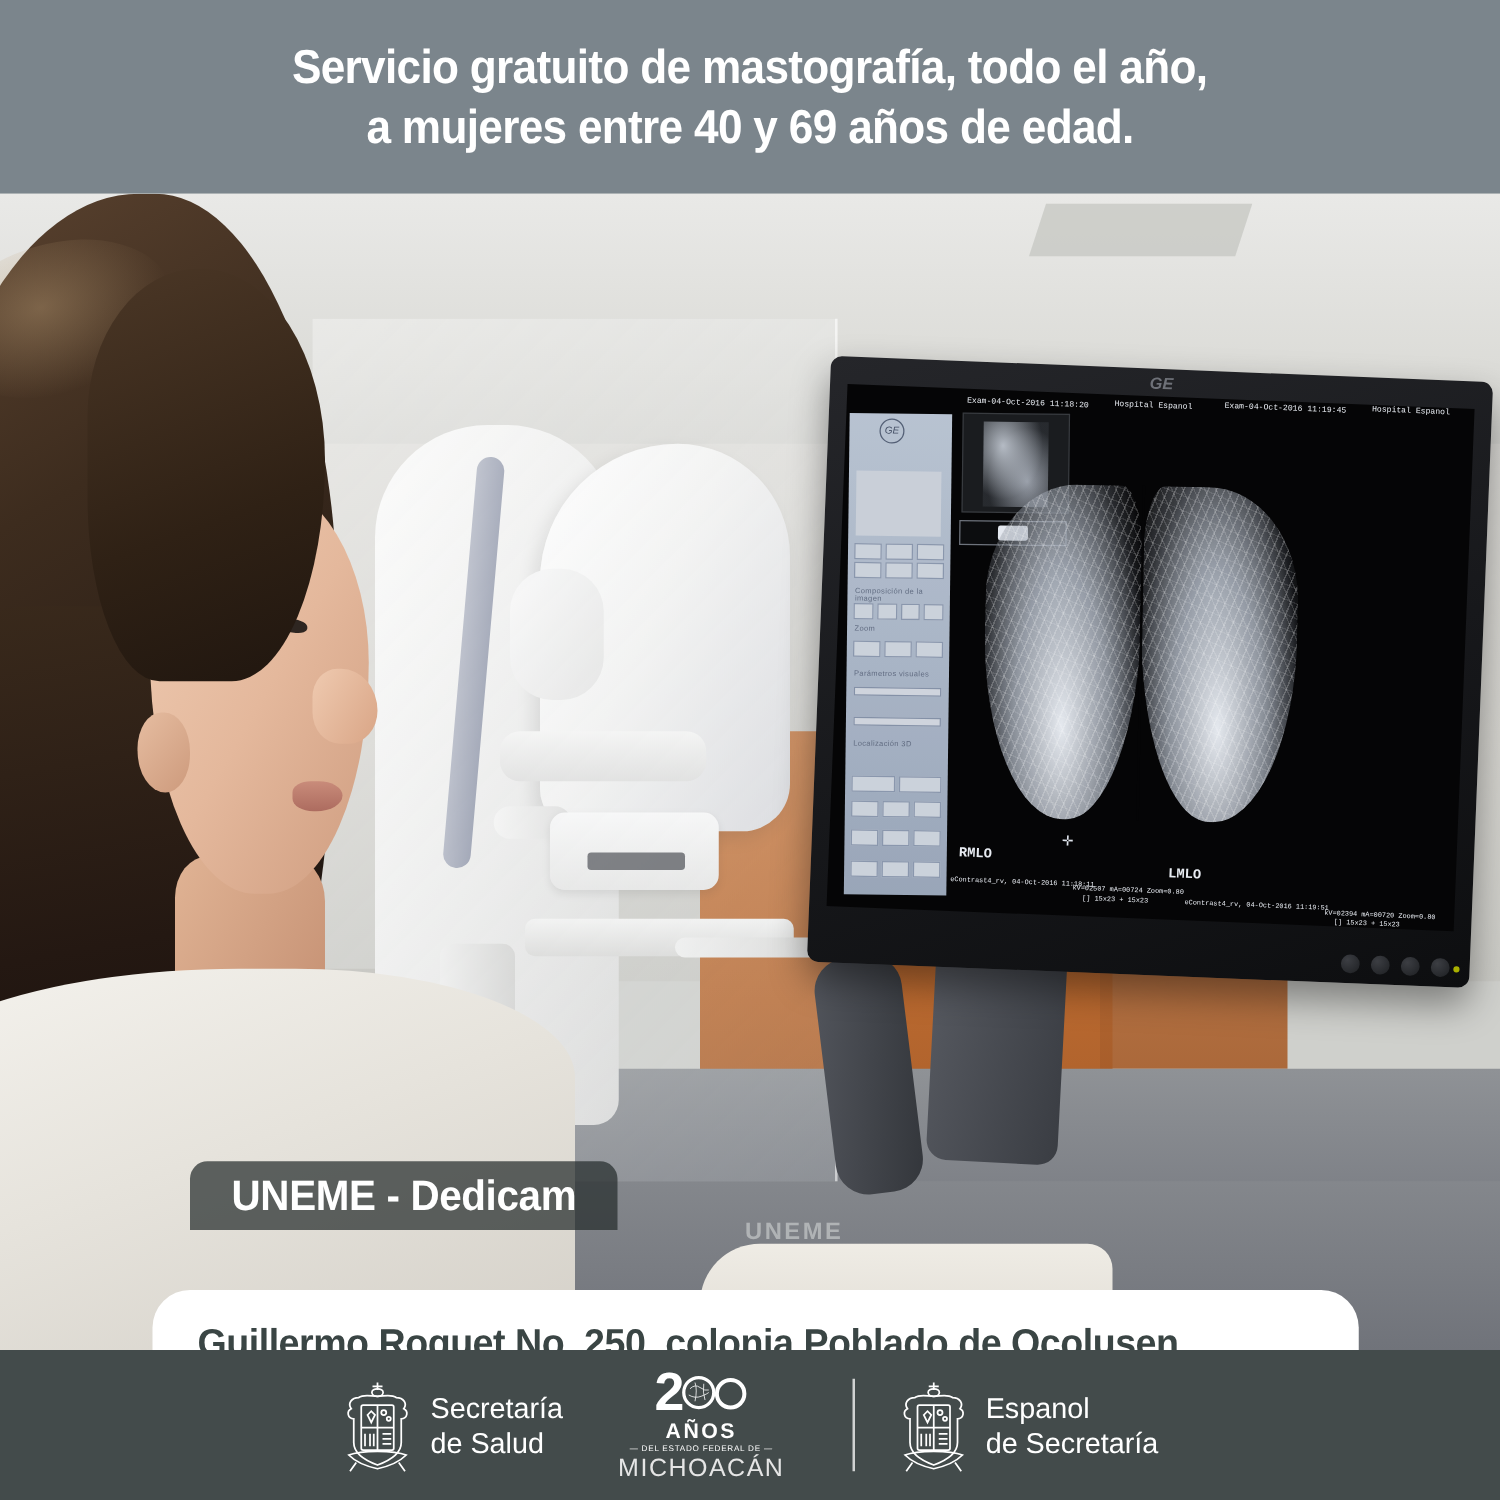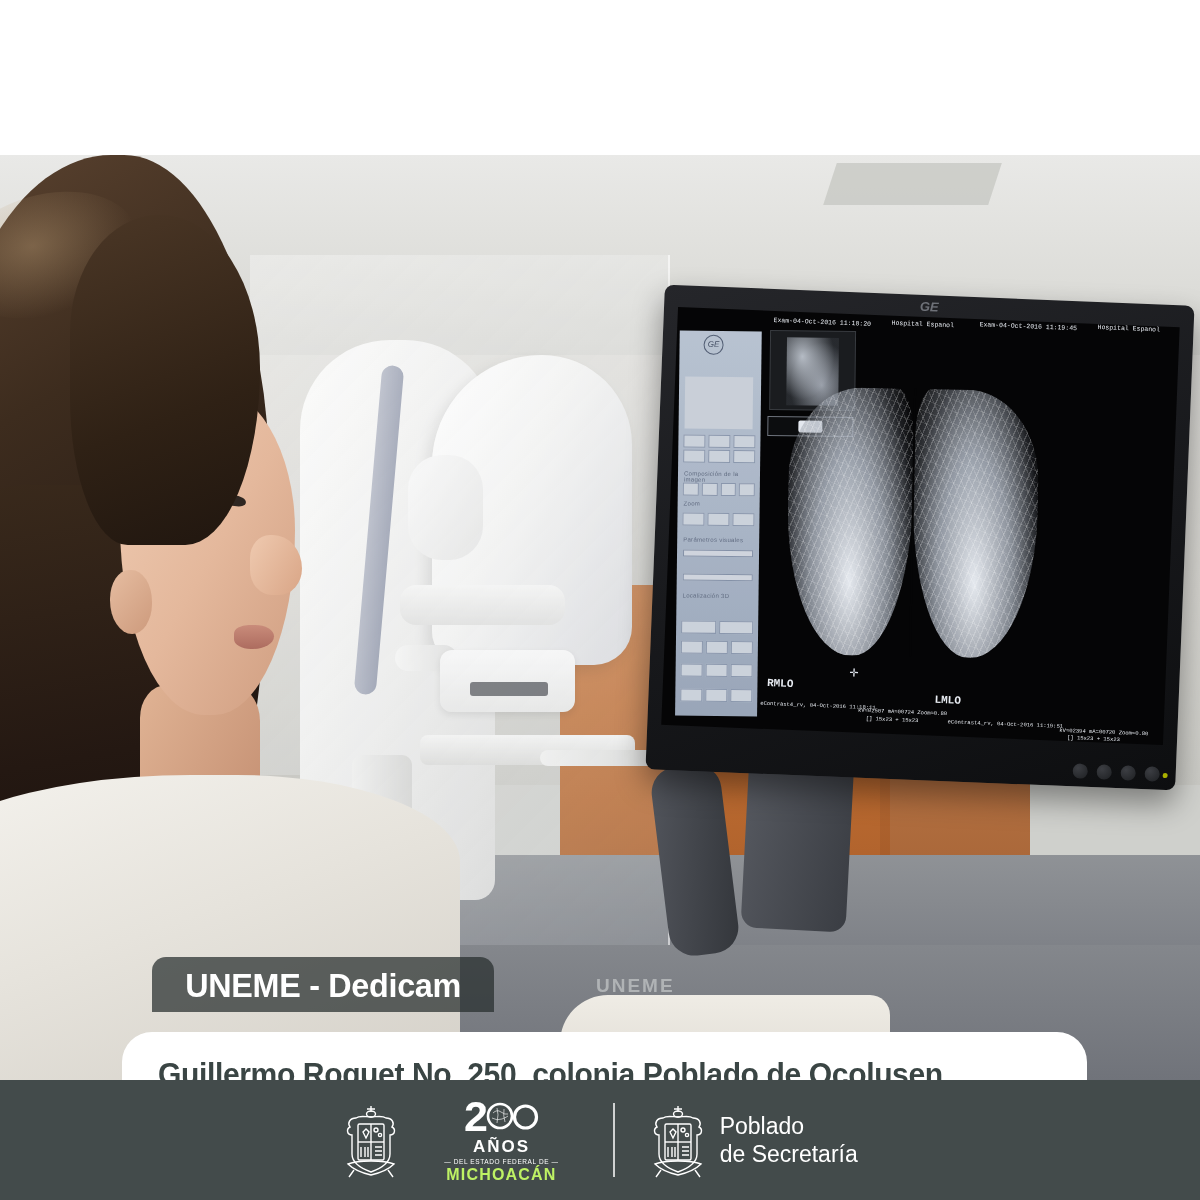--- a/index.html
+++ b/index.html
@@ -350,21 +350,21 @@
     position:absolute; color:#e8ecf2;
     font-family:"Liberation Mono", monospace;
     white-space:nowrap;
   }
   .crosshair {
     position:absolute; color:#dfe4ec; font-size:11px;
   }
 
   
   #uneme-tab {
-    position:absolute; left:152px; top:802px;
+    position:absolute; left:152px; top:774px;
     padding:9px 26px 7px 26px;
     background:rgba(38,44,44,.72);
     border-radius:14px 14px 0 0;
   }
   #uneme-tab .tab-text {
     color:#ffffff; font-weight:bold; font-size:34px;
     letter-spacing:-0.3px;
     transform:scaleX(0.95);
     display:inline-block;
   }
@@ -405,32 +405,36 @@
   }
   .bic-anos {
     color:#ffffff; font-size:17px; font-weight:bold; letter-spacing:2px;
     margin-top:1px;
   }
   .bic-rule {
     color:#ffffff; font-size:6.5px; letter-spacing:.6px; margin:1px 0;
     white-space:nowrap;
   }
   .bic-mich {
-    color:#bef264; font-size:16px; font-weight:bold; letter-spacing:1.2px;
+    color:#e5e5e5; font-size:20px; font-weight:normal; letter-spacing:1.2px;
   }
   .divider {
     width:2px; height:74px; background:#ffffff; opacity:.75;
     margin:0 34px 0 10px;
   }
 </style>
 </head>
 <body>
 
 <div id="poster">
 
+  <div id="header">
+    <div class="head-line">Servicio gratuito de mastografía, todo el año,</div>
+    <div class="head-line">a mujeres entre 40 y 69 años de edad.</div>
+  </div>
 
   <div id="photo">
 
     <div class="wall-top"></div>
     <div class="ceiling-panel"></div>
     <div class="wall-mid"></div>
     <div class="wall-orange"></div>
     <div class="wall-orange2"></div>
     <div class="floor-left"></div>
     <div class="desk"></div>
@@ -598,20 +602,24 @@
           <line x1="16" y1="40" x2="42" y2="40"></line>
           <path d="M21 30 L24 27 L27 30 L24 36 Z"></path>
           <circle cx="34" cy="28" r="2"></circle>
           <circle cx="38" cy="33" r="1.6"></circle>
           <path d="M19 45 L19 55 M23 45 L23 55 M26 45 L26 55"></path>
           <path d="M33 45 h7 M33 49 h7 M33 53 h7"></path>
           <path d="M6 62 C16 58 42 58 52 62 C46 68 38 71 29 73 C20 71 12 68 6 62 Z"></path>
           <path d="M12 68 L7 75 M46 68 L51 75"></path>
         </g>
       </svg>
+      <div class="logo-text">
+        <div>Secretaría</div>
+        <div>de Salud</div>
+      </div>
     </div>
 
     <div class="bicent">
       <div class="bic-num">
         <span>2</span>
         <svg width="30" height="32" viewBox="0 0 30 32" style="margin:0 -1px">
           <circle cx="15" cy="16" r="12" fill="none" stroke="#ffffff" stroke-width="2.6"></circle>
           <g stroke="#ffffff" stroke-width=".7" fill="none" opacity=".9">
             <path d="M8 13 q4-4 8-1 t7 2"></path>
             <path d="M7 18 q5 3 10 1 t6-3"></path>
@@ -642,19 +650,19 @@
           <path d="M21 30 L24 27 L27 30 L24 36 Z"></path>
           <circle cx="34" cy="28" r="2"></circle>
           <circle cx="38" cy="33" r="1.6"></circle>
           <path d="M19 45 L19 55 M23 45 L23 55 M26 45 L26 55"></path>
           <path d="M33 45 h7 M33 49 h7 M33 53 h7"></path>
           <path d="M6 62 C16 58 42 58 52 62 C46 68 38 71 29 73 C20 71 12 68 6 62 Z"></path>
           <path d="M12 68 L7 75 M46 68 L51 75"></path>
         </g>
       </svg>
       <div class="logo-text">
-        <div>Poblado</div>
+        <div>Espanol</div>
         <div>de Secretaría</div>
       </div>
     </div>
   </div>
 
 </div>
 
 </body></html>

